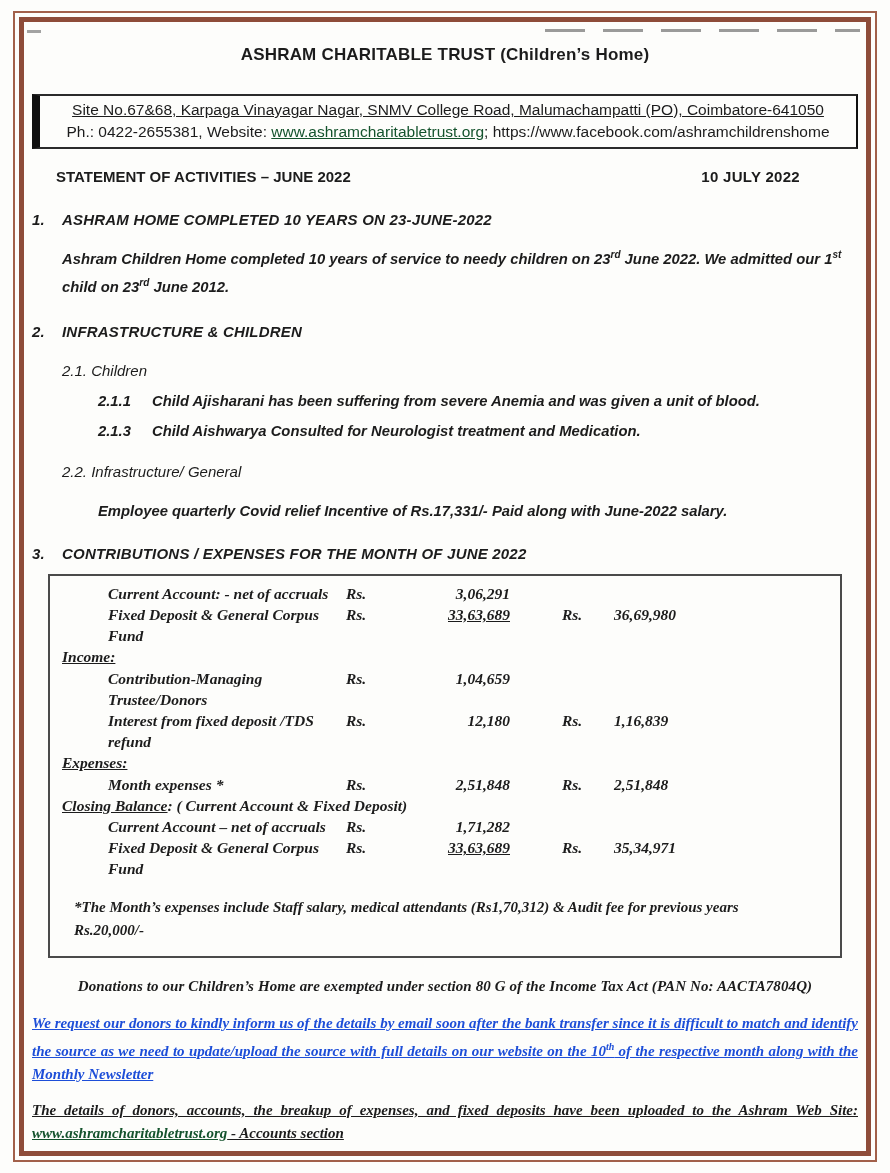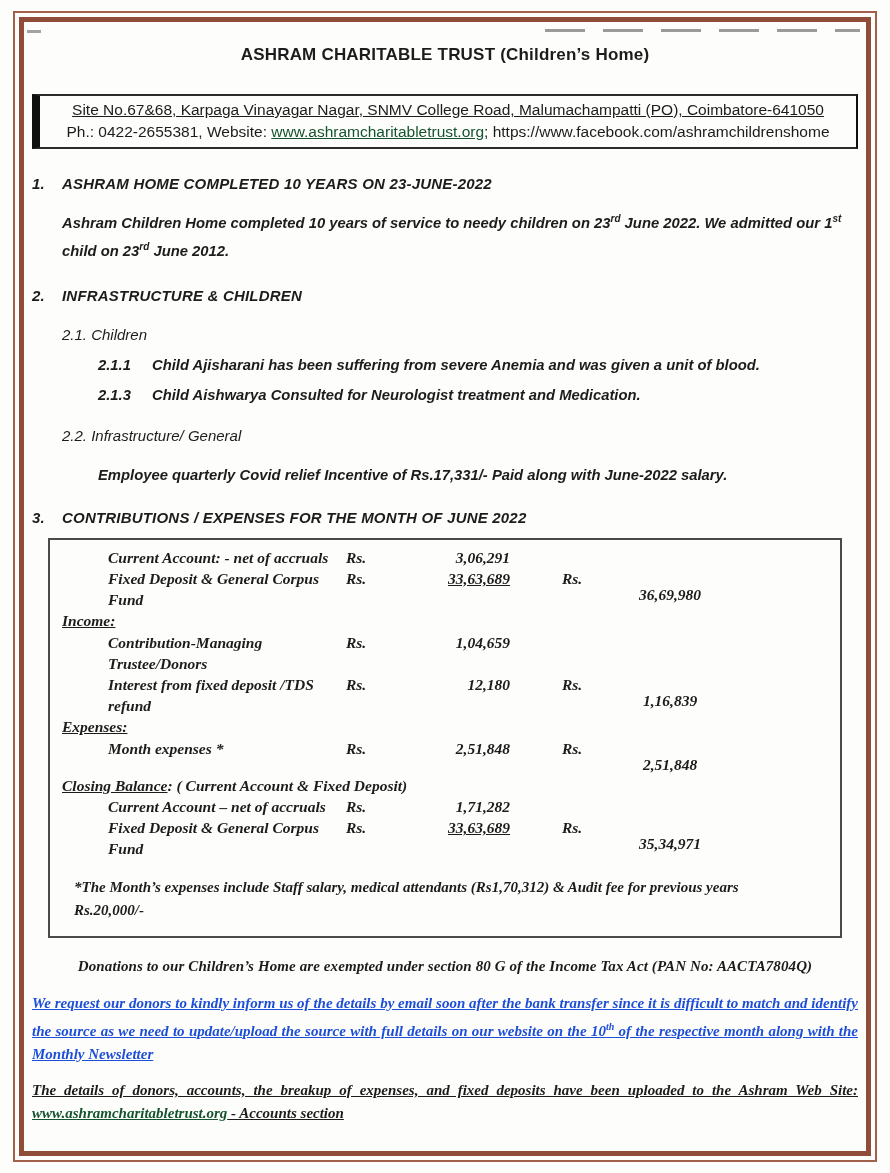--- a/index.html
+++ b/index.html
@@ -112,21 +112,21 @@
     font-style: italic;
     font-weight: 600;
     font-size: 15.5px;
   }
   .fin-row { display: flex; line-height: 21.2px; }
   .fin-label { flex: 1 1 auto; }
   .fin-indent { padding-left: 46px; }
   .fin-rs { flex: 0 0 52px; }
   .fin-amt1 { flex: 0 0 112px; text-align: right; }
   .fin-rs2 { flex: 0 0 52px; margin-left: 52px; }
-  .fin-amt2 { flex: 0 0 112px; text-align: center; margin-top: 16px; }
+  .fin-amt2 { flex: 0 0 112px; text-align: left; }
   .fin-end { flex: 0 0 102px; }
   .u { text-decoration: underline; }
   .fin-footnote {
     margin: 16px 0 0 12px;
     font-weight: bold;
     line-height: 23px;
     font-size: 15px;
   }
 
   
@@ -161,20 +161,24 @@
 
 <div class="content">
 
   <div class="doc-title">ASHRAM CHARITABLE TRUST (Children’s Home)</div>
 
   <div class="address-box">
     <div class="address-line1">Site No.67&amp;68, Karpaga Vinayagar Nagar, SNMV College Road, Malumachampatti (PO), Coimbatore-641050</div>
     <div><span>Ph.: 0422-2655381, Website: </span><span class="link-blue">www.ashramcharitabletrust.org</span><span>; https://www.facebook.com/ashramchildrenshome</span></div>
   </div>
 
+  <div class="statement-row">
+    <span>STATEMENT OF ACTIVITIES – JUNE 2022</span>
+    <span class="statement-date">10 JULY 2022</span>
+  </div>
 
   <div class="sec-heading mt26">
     <span class="sec-num">1.</span>
     <span>ASHRAM HOME COMPLETED 10 YEARS ON 23-JUNE-2022</span>
   </div>
 
   <p class="body-para para-s1"><span>Ashram Children Home completed 10 years of service to needy children on 23</span><sup>rd</sup><span> June 2022. We admitted our 1</span><sup>st</sup><span> child on 23</span><sup>rd</sup><span> June 2012.</span></p>
 
   <div class="sec-heading mt24">
     <span class="sec-num">2.</span>

